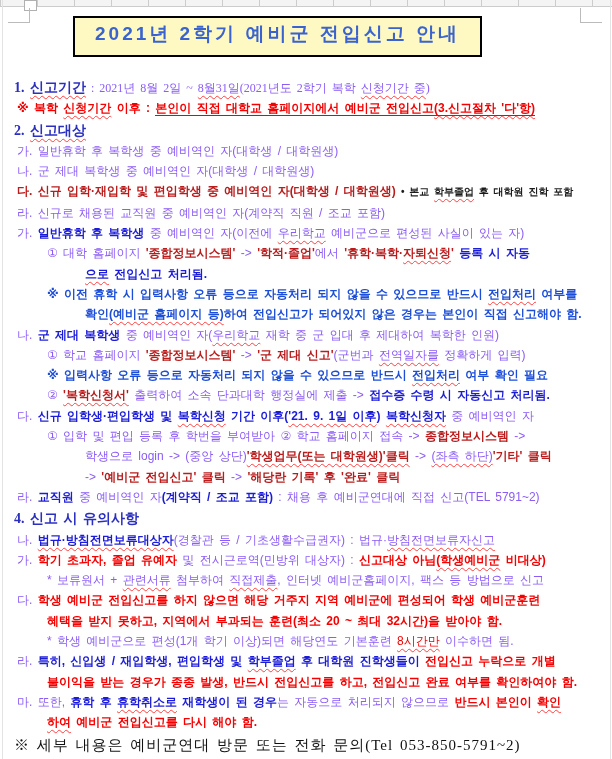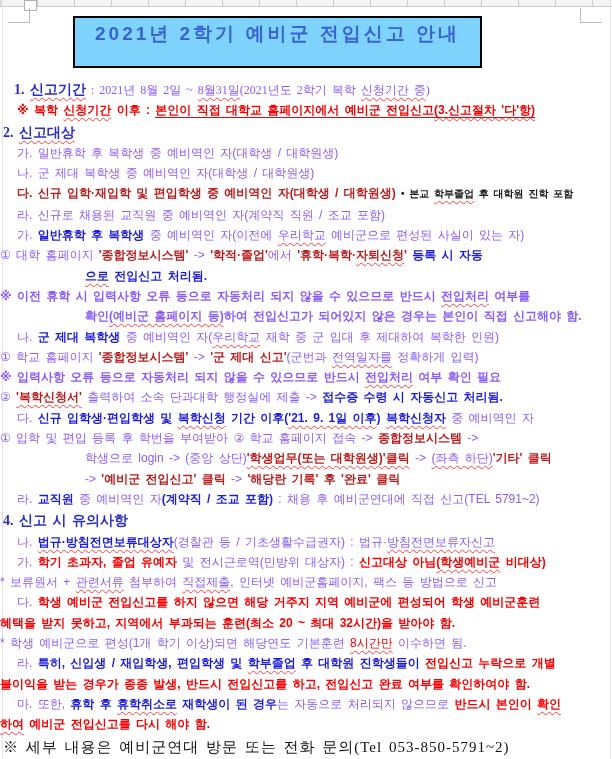--- a/index.html
+++ b/index.html
@@ -13,39 +13,39 @@
     background-image:repeating-linear-gradient(90deg,#cccccc 0 1px,transparent 1px 37px);}
   .ruler-tab{position:absolute;top:0;left:24px;width:11px;height:9px;background:#ffffff;border:1px solid #b0b0b0;}
   .edge-l{position:absolute;top:0;left:2px;width:1px;height:759px;background:#e3e3e3;}
   .edge-r{position:absolute;top:0;right:1px;width:1px;height:759px;background:#e3e3e3;}
   .mark-tl{position:absolute;top:8px;left:8px;width:21px;height:14px;
     border-right:1px solid #bbbbbb;border-bottom:1px solid #bbbbbb;}
   .mark-tr{position:absolute;top:8px;right:10px;width:21px;height:14px;
     border-left:1px solid #bbbbbb;border-bottom:1px solid #bbbbbb;}
   
   .title-box{
-    display:inline-block;margin:16px 0 10px 73px;padding:3px 20px 19px 20px;
-    background:#7dd3fc;border:2px solid #000000;
+    display:inline-block;margin:16px 0 19px 73px;padding:3px 20px 8px 20px;
+    background:#fef9c3;border:2px solid #000000;
     color:#3b63cf;font-size:19px;font-weight:bold;letter-spacing:3px;white-space:nowrap;
   }
   
   .doc{position:relative;}
   .ln{margin:0;line-height:20.3px;white-space:nowrap;font-size:12px;word-spacing:2px;color:#1b1b1b;}
   .ln.hline{font-family:"Liberation Serif","DejaVu Serif",serif;margin-top:2px;}
-  .i0{padding-left:3px;}
+  .i0{padding-left:14px;}
   .i1{padding-left:17px;}
-  .i2{}
+  .i2{padding-left:47px;}
   .i3{padding-left:65px;margin-left:20px;}
   .h{color:#2b2fc0;font-weight:bold;font-size:14px;}
   .k{color:#8b5cf6;}
   .kb{color:#b91c1c;font-weight:bold;}
   .b{color:#1c1cd8;font-weight:bold;}
   .r{color:#f50000;font-weight:bold;}
   .rr{color:#f50000;}
-  .o{color:#8b5cf6;font-weight:bold;}
+  .o{color:#1d4ed8;font-weight:bold;}
   .sm{color:#1b1b1b;font-weight:bold;font-size:10px;}
   .big{color:#111111;font-size:15px;font-family:"Liberation Serif","DejaVu Serif",serif;letter-spacing:1px;}
   .wv{text-decoration-line:underline;text-decoration-style:wavy;text-decoration-color:#ff4040;
       text-decoration-thickness:1px;text-underline-offset:2.5px;}
   .un{border-bottom:1px solid currentColor;}
 </style>
 </head>
 <body>
 
 <div class="ruler"></div>

